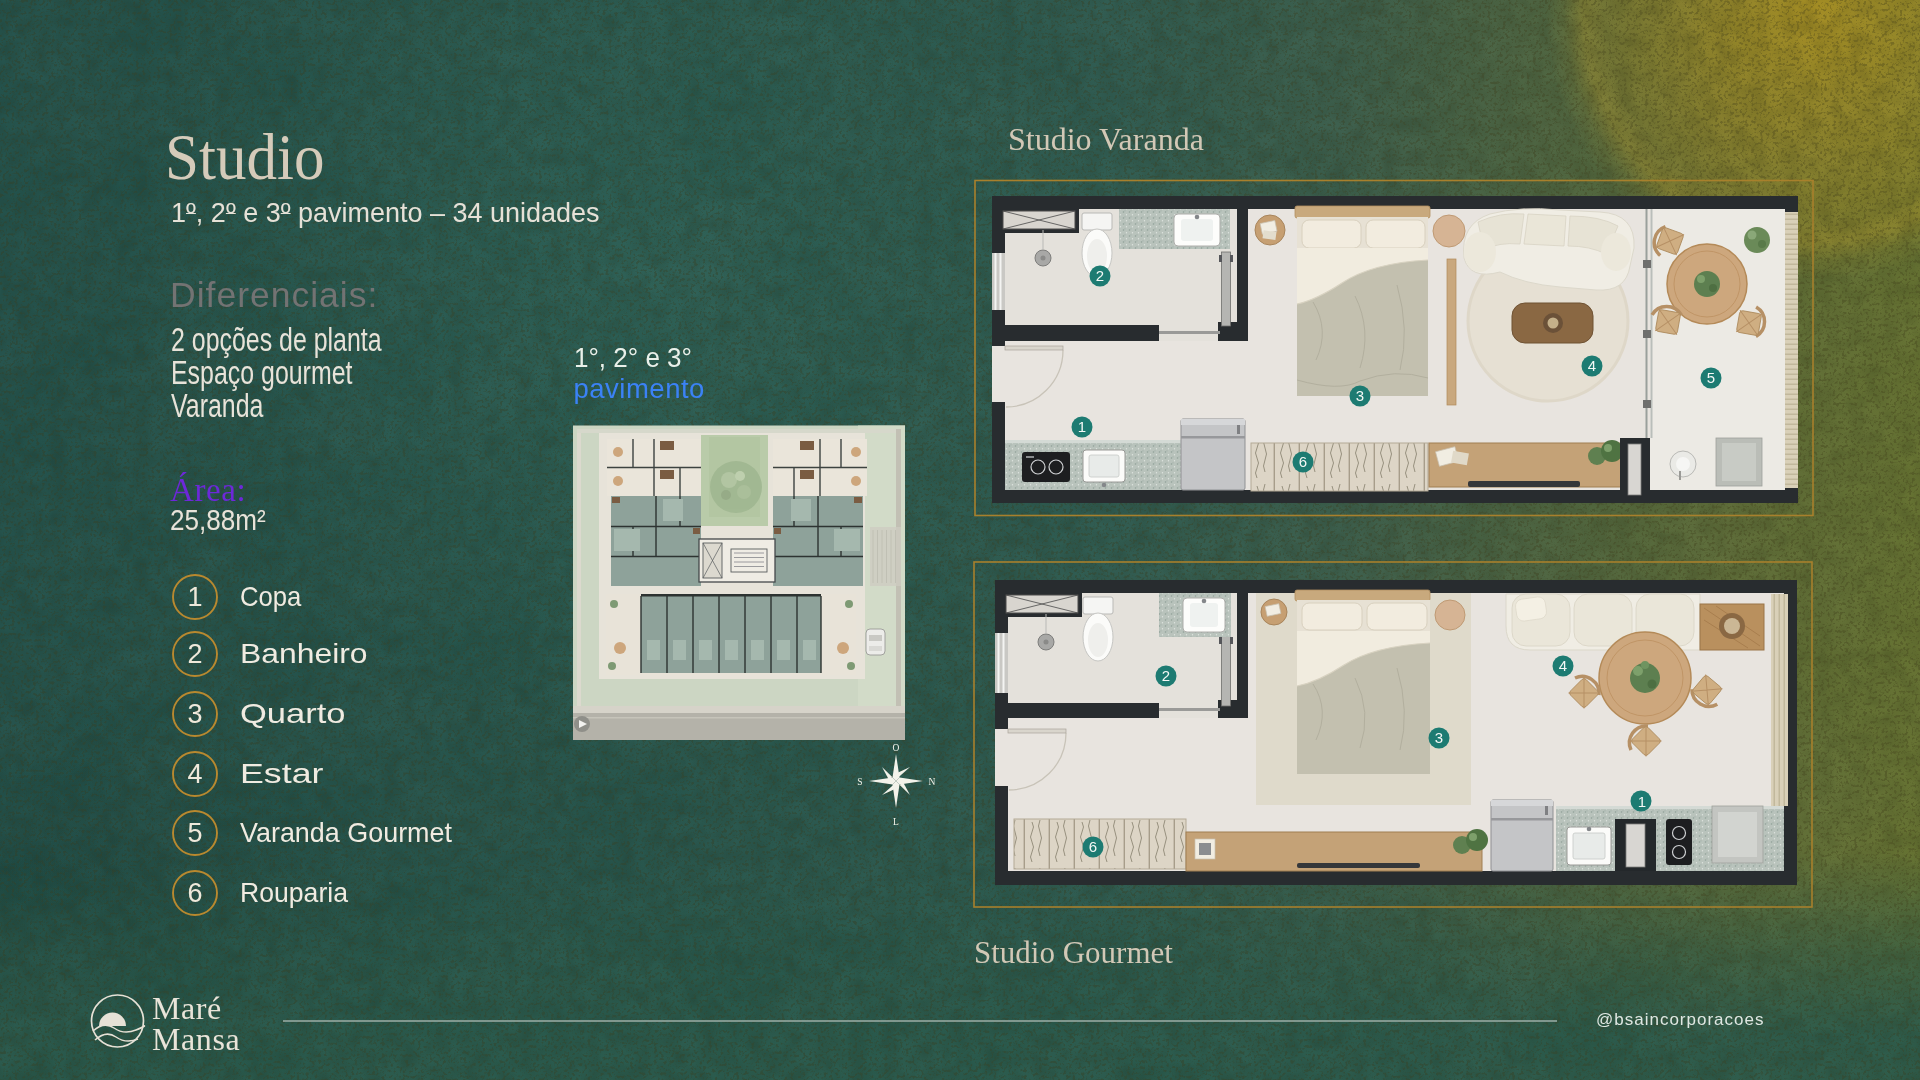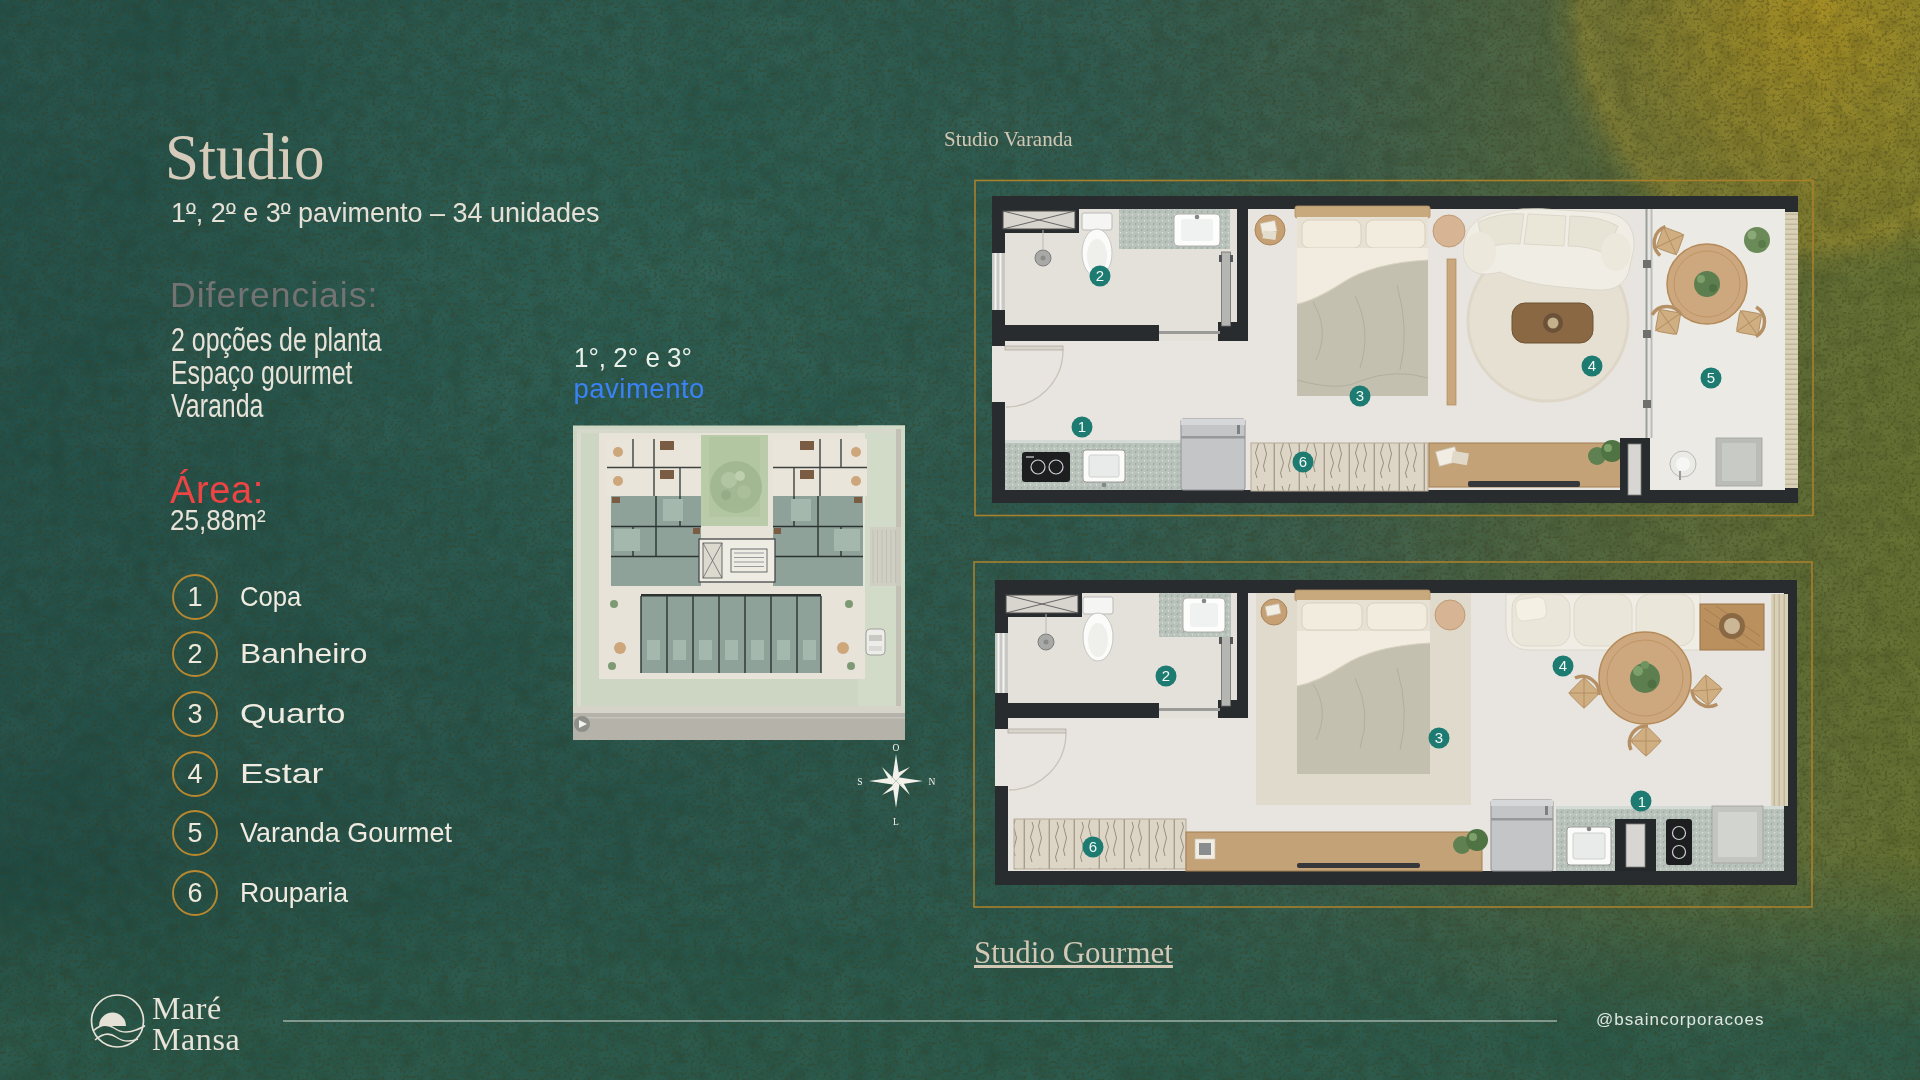--- a/index.html
+++ b/index.html
@@ -42,21 +42,21 @@
 </svg>
 
 <div class="abs serif" style="left:164.5px;top:121.5px;font-size:66px;line-height:70px;color:#d5cbba;transform:scaleX(0.925);transform-origin:left top;">Studio</div>
 
 <div class="abs" style="left:171px;top:198.5px;font-size:27.4px;line-height:28px;color:#e6e1d7;transform:scaleX(0.985);transform-origin:left top;">1<span style="text-decoration:underline;text-underline-offset:-0.34em;text-decoration-thickness:1.3px;text-decoration-skip-ink:none;">º</span>, 2<span style="text-decoration:underline;text-underline-offset:-0.34em;text-decoration-thickness:1.3px;text-decoration-skip-ink:none;">º</span> e 3<span style="text-decoration:underline;text-underline-offset:-0.34em;text-decoration-thickness:1.3px;text-decoration-skip-ink:none;">º</span> pavimento – 34 unidades</div>
 
 <div class="abs" style="left:170px;top:277px;font-size:35.5px;line-height:36px;color:#737373;letter-spacing:1px;">Diferenciais:</div>
 
 <div class="abs" style="left:171px;top:322.6px;font-size:33px;color:#e8e3d9;line-height:33.3px;transform:scaleX(0.755);transform-origin:left top;">2 opções de planta<br>Espaço gourmet<br>Varanda</div>
 
-<div class="abs" style="left:170px;top:472.5px;font-size:38px;line-height:35px;color:#ef4444;letter-spacing:0.6px;">Área:</div>
+<div class="abs" style="left:170px;top:472.5px;font-size:33px;line-height:35px;color:#6d28d9;letter-spacing:0.6px;font-family:Liberation Serif, serif;">Área:</div>
 
 <div class="abs" style="left:170px;top:505px;font-size:29px;line-height:30px;color:#e8e3d9;transform:scaleX(0.90);transform-origin:left top;">25,88m²</div>
 
 <svg class="abs" style="left:0;top:0" width="700" height="1080" viewBox="0 0 700 1080">
   <g font-family="Liberation Sans, sans-serif">
 
     <g>
         <circle cx="195" cy="597" r="22" fill="none" stroke="#b9892f" stroke-width="1.9"></circle>
         <text x="195" y="606" font-size="27" fill="#efe9db" text-anchor="middle">1</text>
         <text x="240" y="606" font-size="28.3" fill="#f0ebe1" textLength="61.4" lengthAdjust="spacingAndGlyphs">Copa</text>
@@ -236,23 +236,23 @@
     <path d="M910 795 L899.5 784.8 L903.5 783 Z"></path>
     <path d="M882 795 L893.8 784.4 L896 788.5 Z"></path>
     <path d="M882 767 L892.5 777.2 L888.5 779 Z"></path>
     <text x="896" y="751" font-size="9.5" font-family="Liberation Serif,serif" text-anchor="middle">O</text>
     <text x="896" y="825" font-size="9.5" font-family="Liberation Serif,serif" text-anchor="middle">L</text>
     <text x="860" y="784.5" font-size="9.5" font-family="Liberation Serif,serif" text-anchor="middle">S</text>
     <text x="932" y="784.5" font-size="9.5" font-family="Liberation Serif,serif" text-anchor="middle">N</text>
   </g>
 </svg>
 
-<div class="abs serif" style="left:944px;top:123px;font-size:21px;line-height:33px;color:#d2c8b6;">Studio Varanda</div>
-
-<div class="abs serif" style="left:974px;top:936px;font-size:31px;line-height:33px;color:#d2c8b6;text-decoration:underline;">Studio Gourmet</div>
+<div class="abs serif" style="left:1008px;top:123px;font-size:32px;line-height:33px;color:#d2c8b6;">Studio Varanda</div>
+
+<div class="abs serif" style="left:974px;top:936px;font-size:31px;line-height:33px;color:#d2c8b6;">Studio Gourmet</div>
 
 <svg class="abs" style="left:974px;top:179px" width="842" height="338" viewBox="974 179 842 338">
   <defs>
     <pattern id="granite" width="6" height="6" patternUnits="userSpaceOnUse">
       <rect width="6" height="6" fill="#b9c3bc"></rect>
       <circle cx="1.5" cy="2" r="0.8" fill="#8fa098"></circle>
         <circle cx="4.5" cy="4.8" r="0.7" fill="#dfe5e0"></circle>
         <circle cx="3" cy="0.8" r="0.6" fill="#a0aea6"></circle>
     </pattern>
     <pattern id="blinds" width="12" height="5" patternUnits="userSpaceOnUse">

